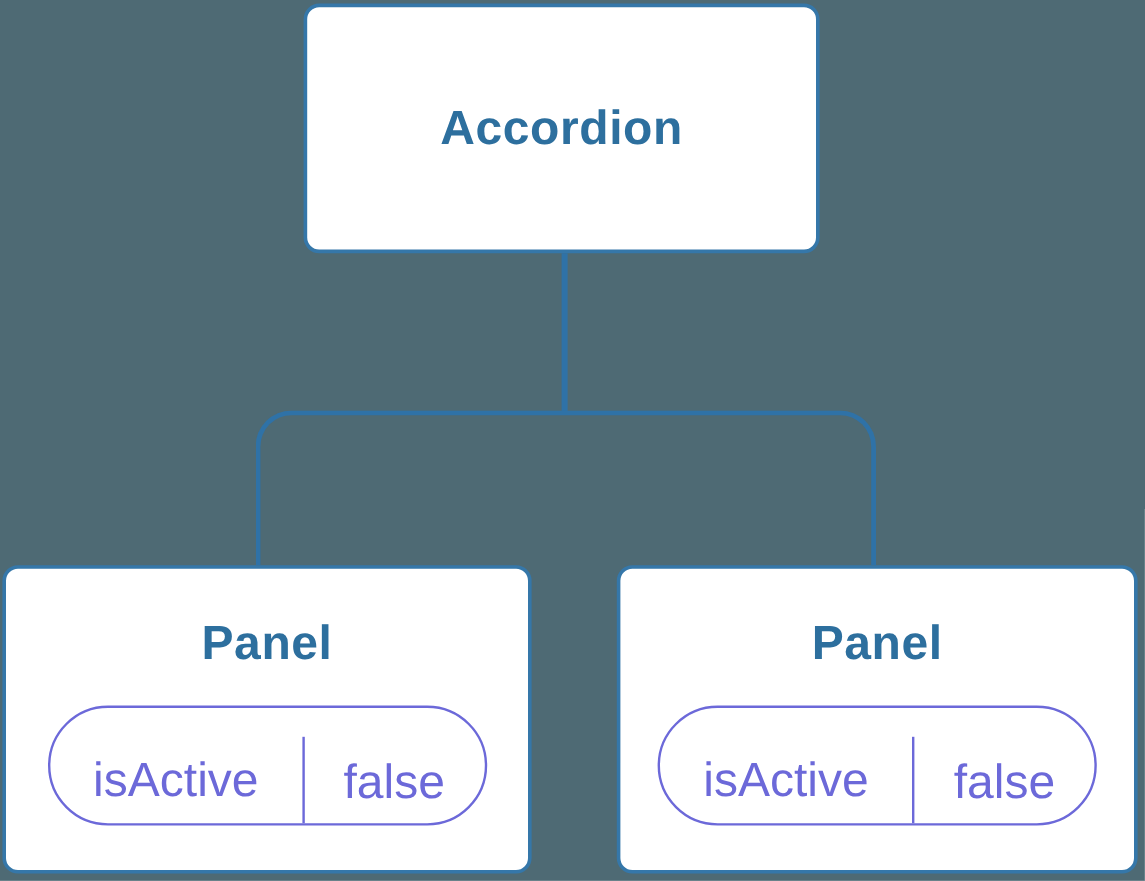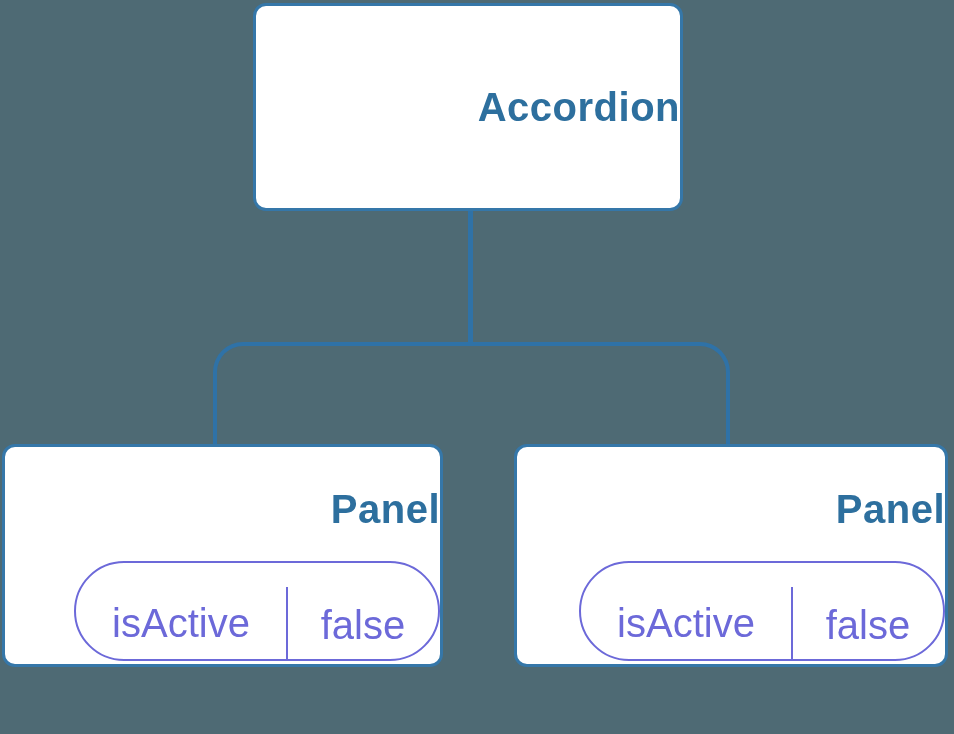--- a/index.html
+++ b/index.html
@@ -21,21 +21,21 @@
     background: var(--bg);
     overflow: hidden;
   }
   .node {
     position: absolute;
     background: var(--node-fill);
     border: 3px solid var(--node-border);
     border-radius: 13px;
     display: flex;
     flex-direction: column;
-    align-items: flex-end;
+    align-items: center;
   }
   .node-title {
     font-size: 40px;
     font-weight: 600;
     letter-spacing: 0.5px;
     color: var(--title);
     line-height: 48px;
   }
   .root-node {
     left: 253px; top: 3px;
@@ -50,22 +50,22 @@
   }
   .bracket {
     position: absolute;
     left: 213px; top: 342px;
     width: 517px; height: 129px;
     border: 4px solid var(--line);
     border-bottom: none;
     border-radius: 30px 30px 0 0;
   }
   .panel-node {
-    top: 444px;
-    height: 223px;
+    top: 471px;
+    height: 257px;
     padding-top: 38px;
   }
   .panel-left  { left: 2px;   width: 441px; }
   .panel-right { left: 514px; width: 434px; }
   .pill {
     margin-top: 28px;
     display: flex;
     align-items: stretch;
     height: 100px;
     border: 2.5px solid var(--pill);

